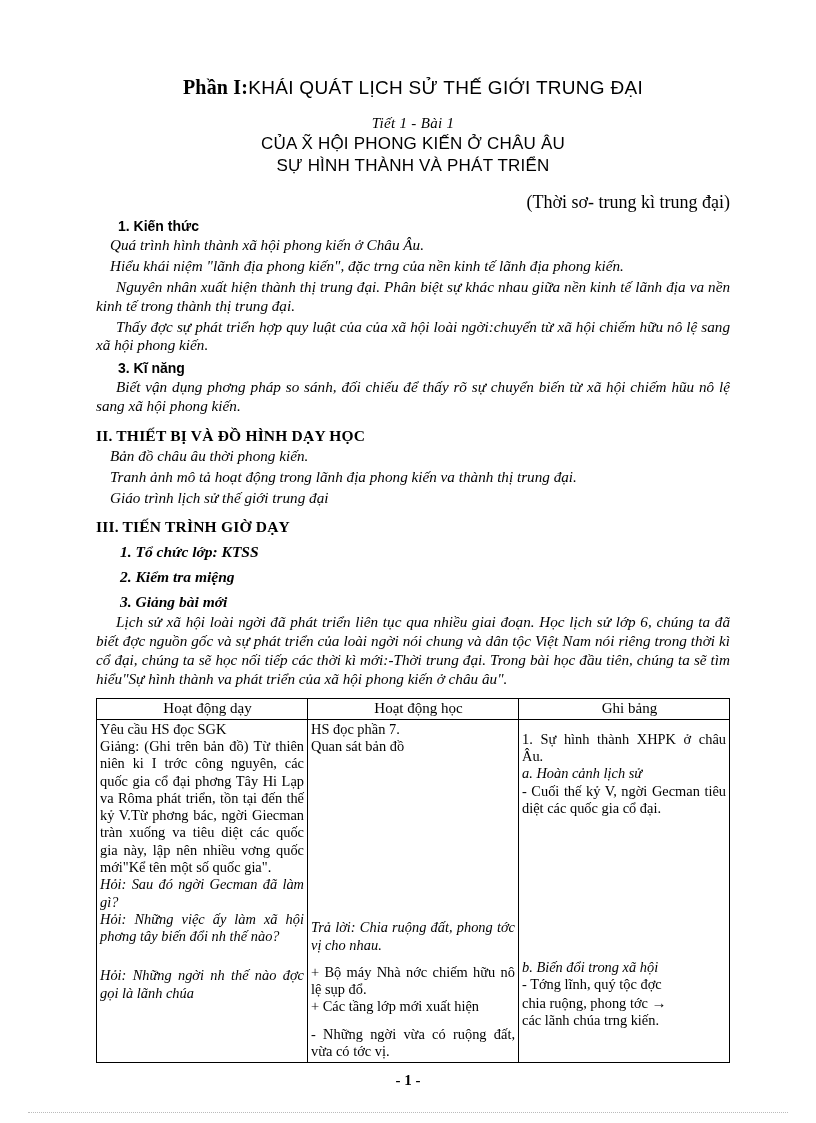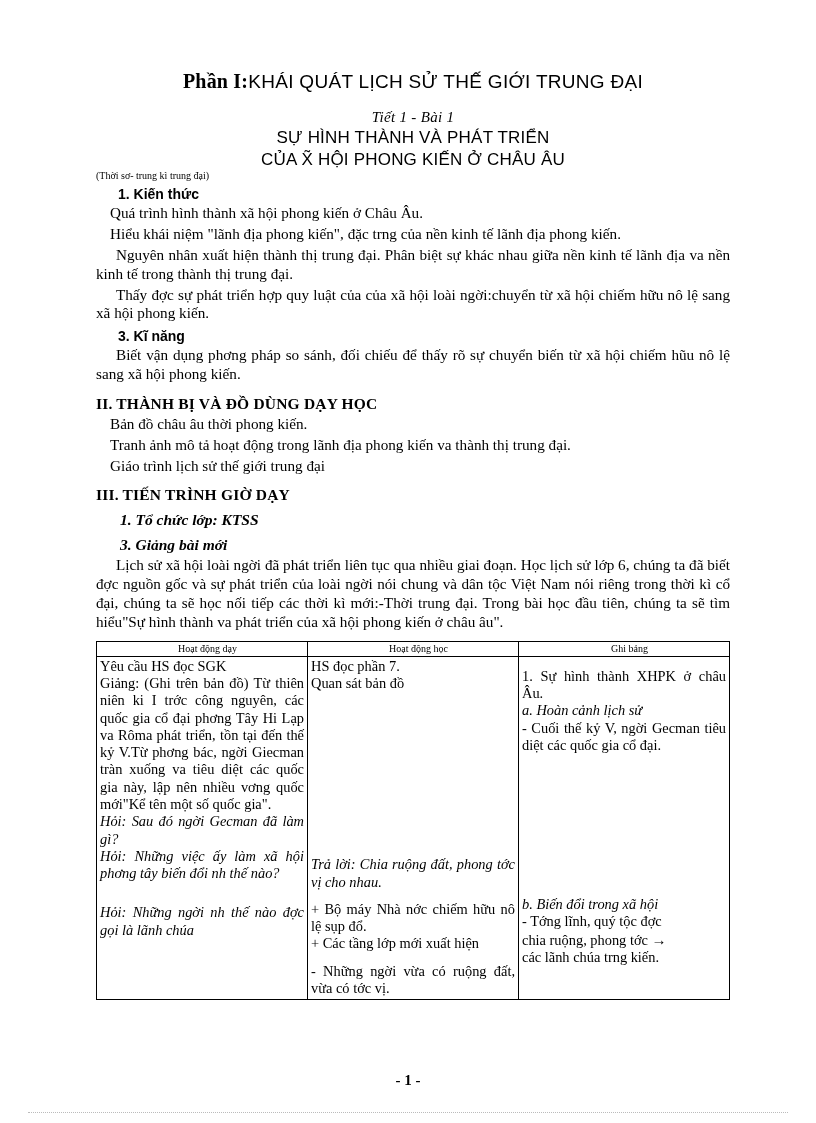--- a/index.html
+++ b/index.html
@@ -12,21 +12,21 @@
     width: 816px;
     height: 1123px;
     background: #ffffff;
     overflow: hidden;
     color: #000000;
     font-family: "Liberation Serif", "DejaVu Serif", serif;
   }
   .content {
     position: absolute;
     left: 96px;
-    top: 0;
+    top: 6px;
     width: 634px;
   }
 
   
   .doc-title {
     text-align: center;
     margin-top: 70px;
     font-size: 19.5px;
     line-height: 1.15;
     white-space: nowrap;
@@ -52,23 +52,23 @@
   }
   .subtitle-main {
     text-align: center;
     font-family: "Liberation Sans", "DejaVu Sans", sans-serif;
     font-size: 17px;
     line-height: 1.08;
     letter-spacing: 0.2px;
     margin-top: 3px;
   }
   .subtitle-paren {
-    text-align: left;
-    font-size: 10px;
-    margin-top: 1px;
+    text-align: right;
+    font-size: 18px;
+    margin-top: 17px;
   }
 
   
   .sec-head {
     font-weight: bold;
     font-size: 15.5px;
     letter-spacing: 0.2px;
     margin-top: 11px;
   }
   .sub-head {
@@ -84,39 +84,40 @@
     font-size: 15.5px;
     margin-left: 24px;
     margin-top: 7px;
   }
   p.para {
     font-size: 15.2px;
     line-height: 1.24;
     margin: 2px 0 0 0;
     text-indent: 20px;
     text-align: justify;
+    font-style: italic;
   }
   p.para.flush { text-indent: 14px; }
 
   
   table.lesson {
     width: 634px;
     border-collapse: collapse;
     margin-top: 9px;
     table-layout: fixed;
   }
   table.lesson td, table.lesson th {
     border: 1px solid #000000;
     vertical-align: top;
     padding: 1px 3px 2px 3px;
     font-weight: normal;
   }
   table.lesson th {
     text-align: center;
-    font-size: 10px;
+    font-size: 15px;
     padding: 1px 3px 2px 14px;
   }
   td.col1 { width: 226px; }
   td.col2 { width: 218px; }
   td.col3 { width: 190px; }
   .cell-txt {
     font-size: 14.4px;
     line-height: 1.2;
     text-align: justify;
     margin: 0;
@@ -150,41 +151,42 @@
 </head>
 <body>
 
 <div class="page">
   <div class="content">
 
     <div class="doc-title">
       <span class="part">Phần I:</span><span class="rest">KHÁI QUÁT LỊCH SỬ THẾ GIỚI TRUNG ĐẠI</span>
     </div>
     <div class="subtitle-tiet">Tiết 1 - Bài 1</div>
+    <div class="subtitle-main">CỦA X̃ HỘI PHONG KIẾN Ở CHÂU ÂU</div>
     <div class="subtitle-main">SỰ HÌNH THÀNH VÀ PHÁT TRIỂN</div>
-    <div class="subtitle-main">CỦA X̃ HỘI PHONG KIẾN Ở CHÂU ÂU</div>
     <div class="subtitle-paren">(Thời sơ- trung kì trung đại)</div>
 
     <div class="sub-head">1. Kiến  thức</div>
     <p class="para flush">Quá trình hình thành xã hội phong kiến ở Châu Âu.</p>
     <p class="para flush">Hiểu khái niệm "lãnh địa phong kiến", đặc trng   của nền kinh tế lãnh địa phong kiến.</p>
     <p class="para">Nguyên nhân xuất hiện thành thị trung đại. Phân biệt sự khác  nhau giữa nền kinh tế lãnh địa va nền kinh tế trong thành thị trung đại.</p>
 
     <p class="para">Thấy đợc   sự phát triển hợp quy luật của của xã hội loài ngời:chuyển   từ xã hội chiếm hữu nô lệ sang xã hội phong kiến.</p>
 
     <div class="sub-head">3. Kĩ năng</div>
     <p class="para">Biết vận dụng phơng   pháp so sánh, đối chiếu để thấy rõ sự chuyển biến từ xã hội chiếm hũu nô lệ sang xã hội phong kiến.</p>
 
-    <div class="sec-head">II. THÀNH BỊ VÀ ĐỒ DÙNG DẠY HỌC</div>
+    <div class="sec-head">II. THIẾT BỊ VÀ ĐỒ HÌNH DẠY HỌC</div>
     <p class="para flush">Bản đồ châu âu thời phong kiến.</p>
     <p class="para flush">Tranh ảnh mô tả hoạt động trong lãnh địa phong kiến va thành thị trung đại.</p>
     <p class="para flush">Giáo trình lịch sử thế giới trung đại</p>
 
     <div class="sec-head">III. TIẾN TRÌNH GIỜ DẠY</div>
     <div class="sub-head-it">1. Tổ chức lớp: KTSS</div>
+    <div class="sub-head-it">2. Kiểm tra miệng</div>
     <div class="sub-head-it">3. Giảng bài mới</div>
     <p class="para">Lịch sử xã hội loài ngời   đã phát triển liên tục qua nhiều giai đoạn. Học lịch sử lớp 6, chúng ta đã biết đợc  nguồn gốc và sự phát triển của loài ngời   nói chung và dân tộc Việt Nam nói riêng trong thời kì cổ đại, chúng ta sẽ học nối tiếp các thời kì mới:-Thời trung đại. Trong bài học đầu tiên, chúng ta sẽ tìm hiểu"Sự hình thành va phát triển của xã hội phong kiến ở châu âu".</p>
 
     <table class="lesson">
       <thead>
         <tr>
           <th class="col1">Hoạt động dạy</th>
           <th class="col2">Hoạt động học</th>
           <th class="col3">Ghi bảng</th>
         </tr>

